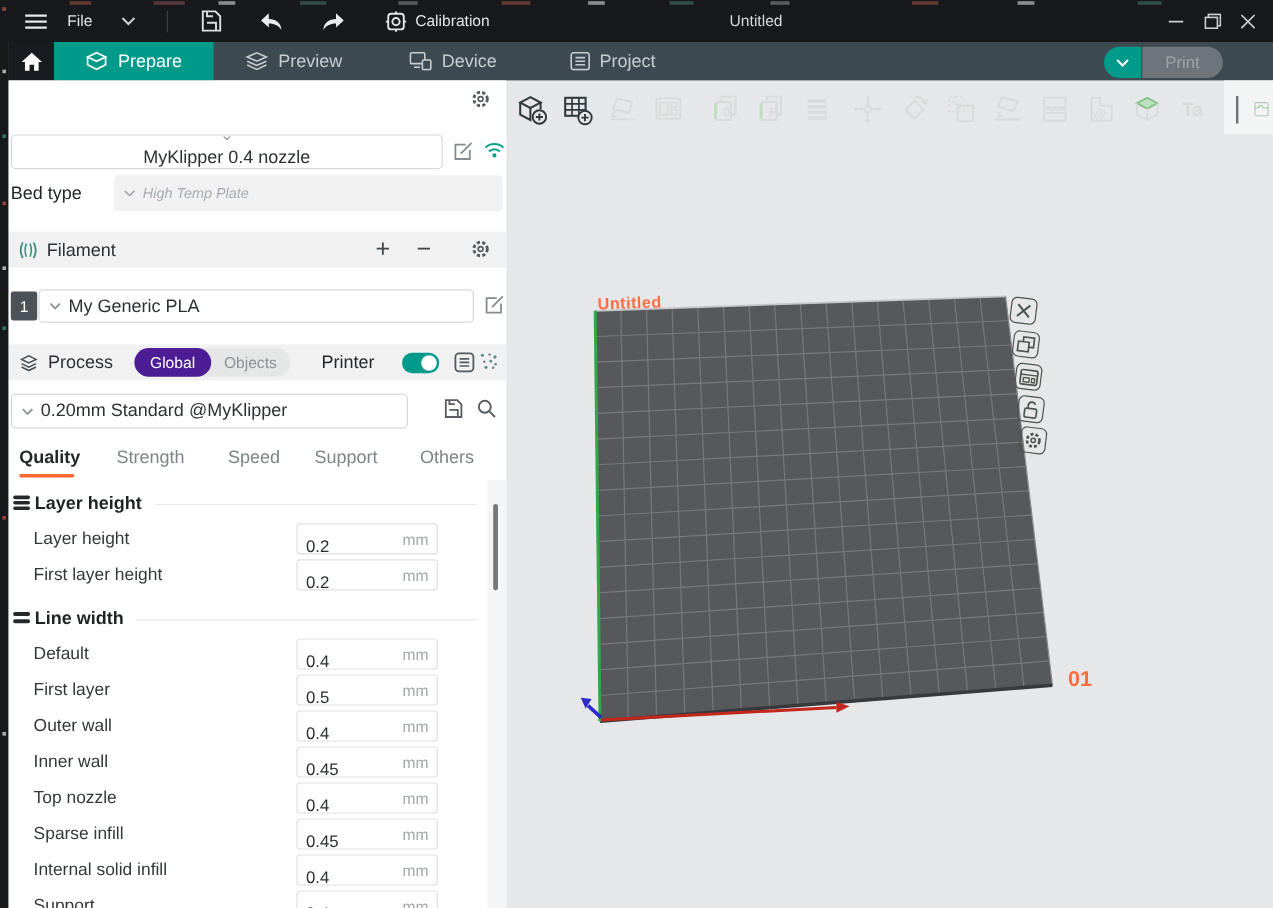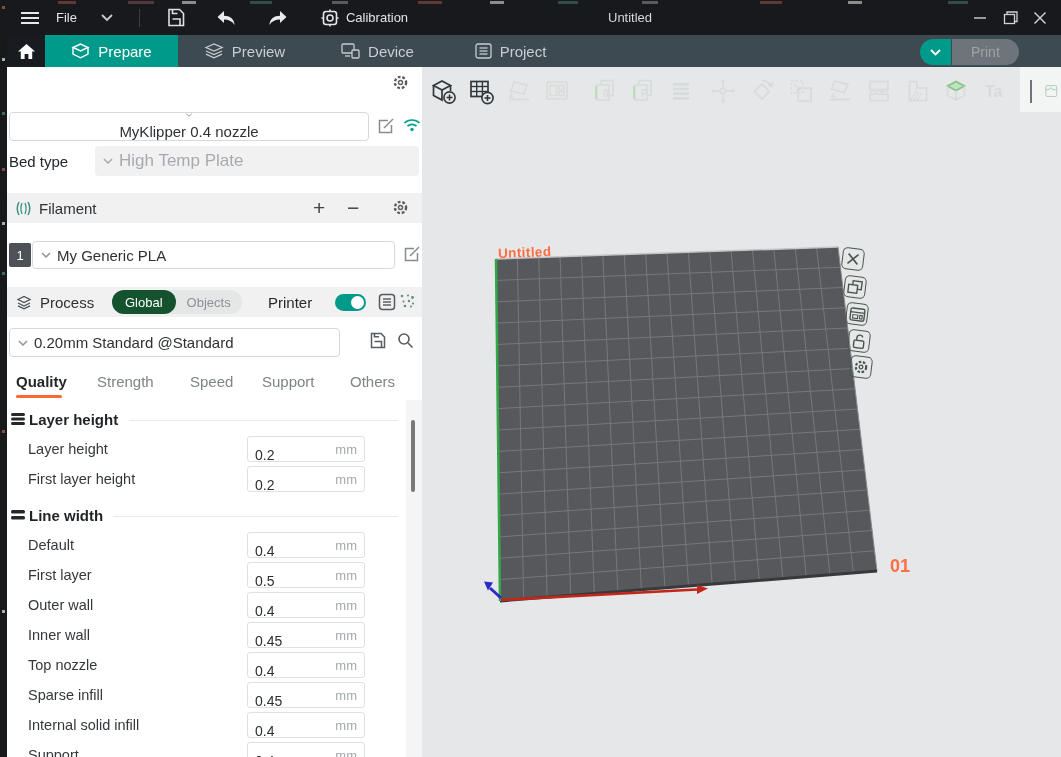--- a/index.html
+++ b/index.html
@@ -34,24 +34,24 @@
                color:#9EA3A7; font-size:14px; display:flex; align-items:center; padding:0 19px; }
 
   
   .panel { position:absolute; left:7px; top:67px; width:415px; height:690px; background:#FFFFFF; }
   .sec-hdr { position:absolute; left:0; width:415px; height:30px; background:#F1F1F2;
              display:flex; align-items:center; }
   .sec-hdr .t { font-size:15px; color:#2D3134; margin-left:7px; }
   .ddbox { position:absolute; background:#fff; border:1px solid #D8D8D8; border-radius:4px;
            display:flex; align-items:center; gap:6px; padding:0 8px; font-size:15px; color:#2E3134; }
   .graybox { position:absolute; background:#F1F1F2; border-radius:4px; display:flex; align-items:center;
-             gap:6px; padding:0 8px; font-size:17px; color:#A7ABAF; }
+             gap:6px; padding:0 8px; font-size:12px; color:#A7ABAF;font-style:italic; }
   .icon-btn { position:absolute; display:flex; align-items:center; justify-content:center; }
   .scope-pill { position:absolute; height:24px; background:#E5E7E7; border-radius:12px; display:flex; align-items:center; }
-  .scope-on { height:24px; background:#14532d; color:#fff; border-radius:12px; font-size:13px;
+  .scope-on { height:24px; background:#4c1d95; color:#fff; border-radius:12px; font-size:13px;
               display:flex; align-items:center; padding:0 13px; }
   .scope-off { color:#8B9196; font-size:13px; padding:0 11px; }
   .toggle { position:absolute; width:31px; height:17px; border-radius:9px; background:#009A8A; }
   .toggle .knob { position:absolute; right:2px; top:2px; width:13px; height:13px; border-radius:50%; background:#fff; }
   .ptab { position:absolute; top:6px; font-size:15px; color:#7E8487; }
   .ptab.active { color:#24282A; font-weight:bold; }
   .ptab-underline { position:absolute; height:3px; background:#FF6831; border-radius:2px; }
   .params { position:absolute; left:0; top:333px; width:399px; height:357px; overflow:hidden; background:#fff; }
   .group-hdr { position:absolute; left:0; width:399px; height:22px; }
   .group-hdr .gt { position:absolute; left:22px; top:3px; font-size:15px; font-weight:bold; color:#1F2326; }
@@ -302,21 +302,21 @@
           <circle cx="14" cy="10.5" r="1" fill="#737A7E"></circle>
         <circle cx="6" cy="13" r="1.3" fill="#5E8F88"></circle>
           <circle cx="12" cy="13.5" r="1" fill="#737A7E"></circle>
       </svg>
     </span>
 
     <div class="ddbox" style="left:2px; top:261px; width:331px; height:29px;">
       <svg width="10" height="6" viewBox="0 0 10 6">
         <polyline points="1,1 5,5 9,1" fill="none" stroke="#8E9497" stroke-width="1.5"></polyline>
       </svg>
-      <span>0.20mm Standard @Standard</span>
+      <span>0.20mm Standard @MyKlipper</span>
     </div>
     <span class="icon-btn" style="left:362px; top:265px;">
       <svg width="17" height="17" viewBox="0 0 17 17">
         <path d="M2.5 1.5 H12 L15.5 5 V15.5 H2.5 Z" fill="none" stroke="#565C61" stroke-width="1.5"></path>
         <path d="M5.5 9.5 H12.5 V15.5" fill="none" stroke="#565C61" stroke-width="1.5"></path>
         <path d="M5.5 1.5 V4.8 H10" fill="none" stroke="#565C61" stroke-width="1.5"></path>
       </svg>
     </span>
     <span class="icon-btn" style="left:390px; top:265px;">
       <svg width="17" height="17" viewBox="0 0 17 17">

